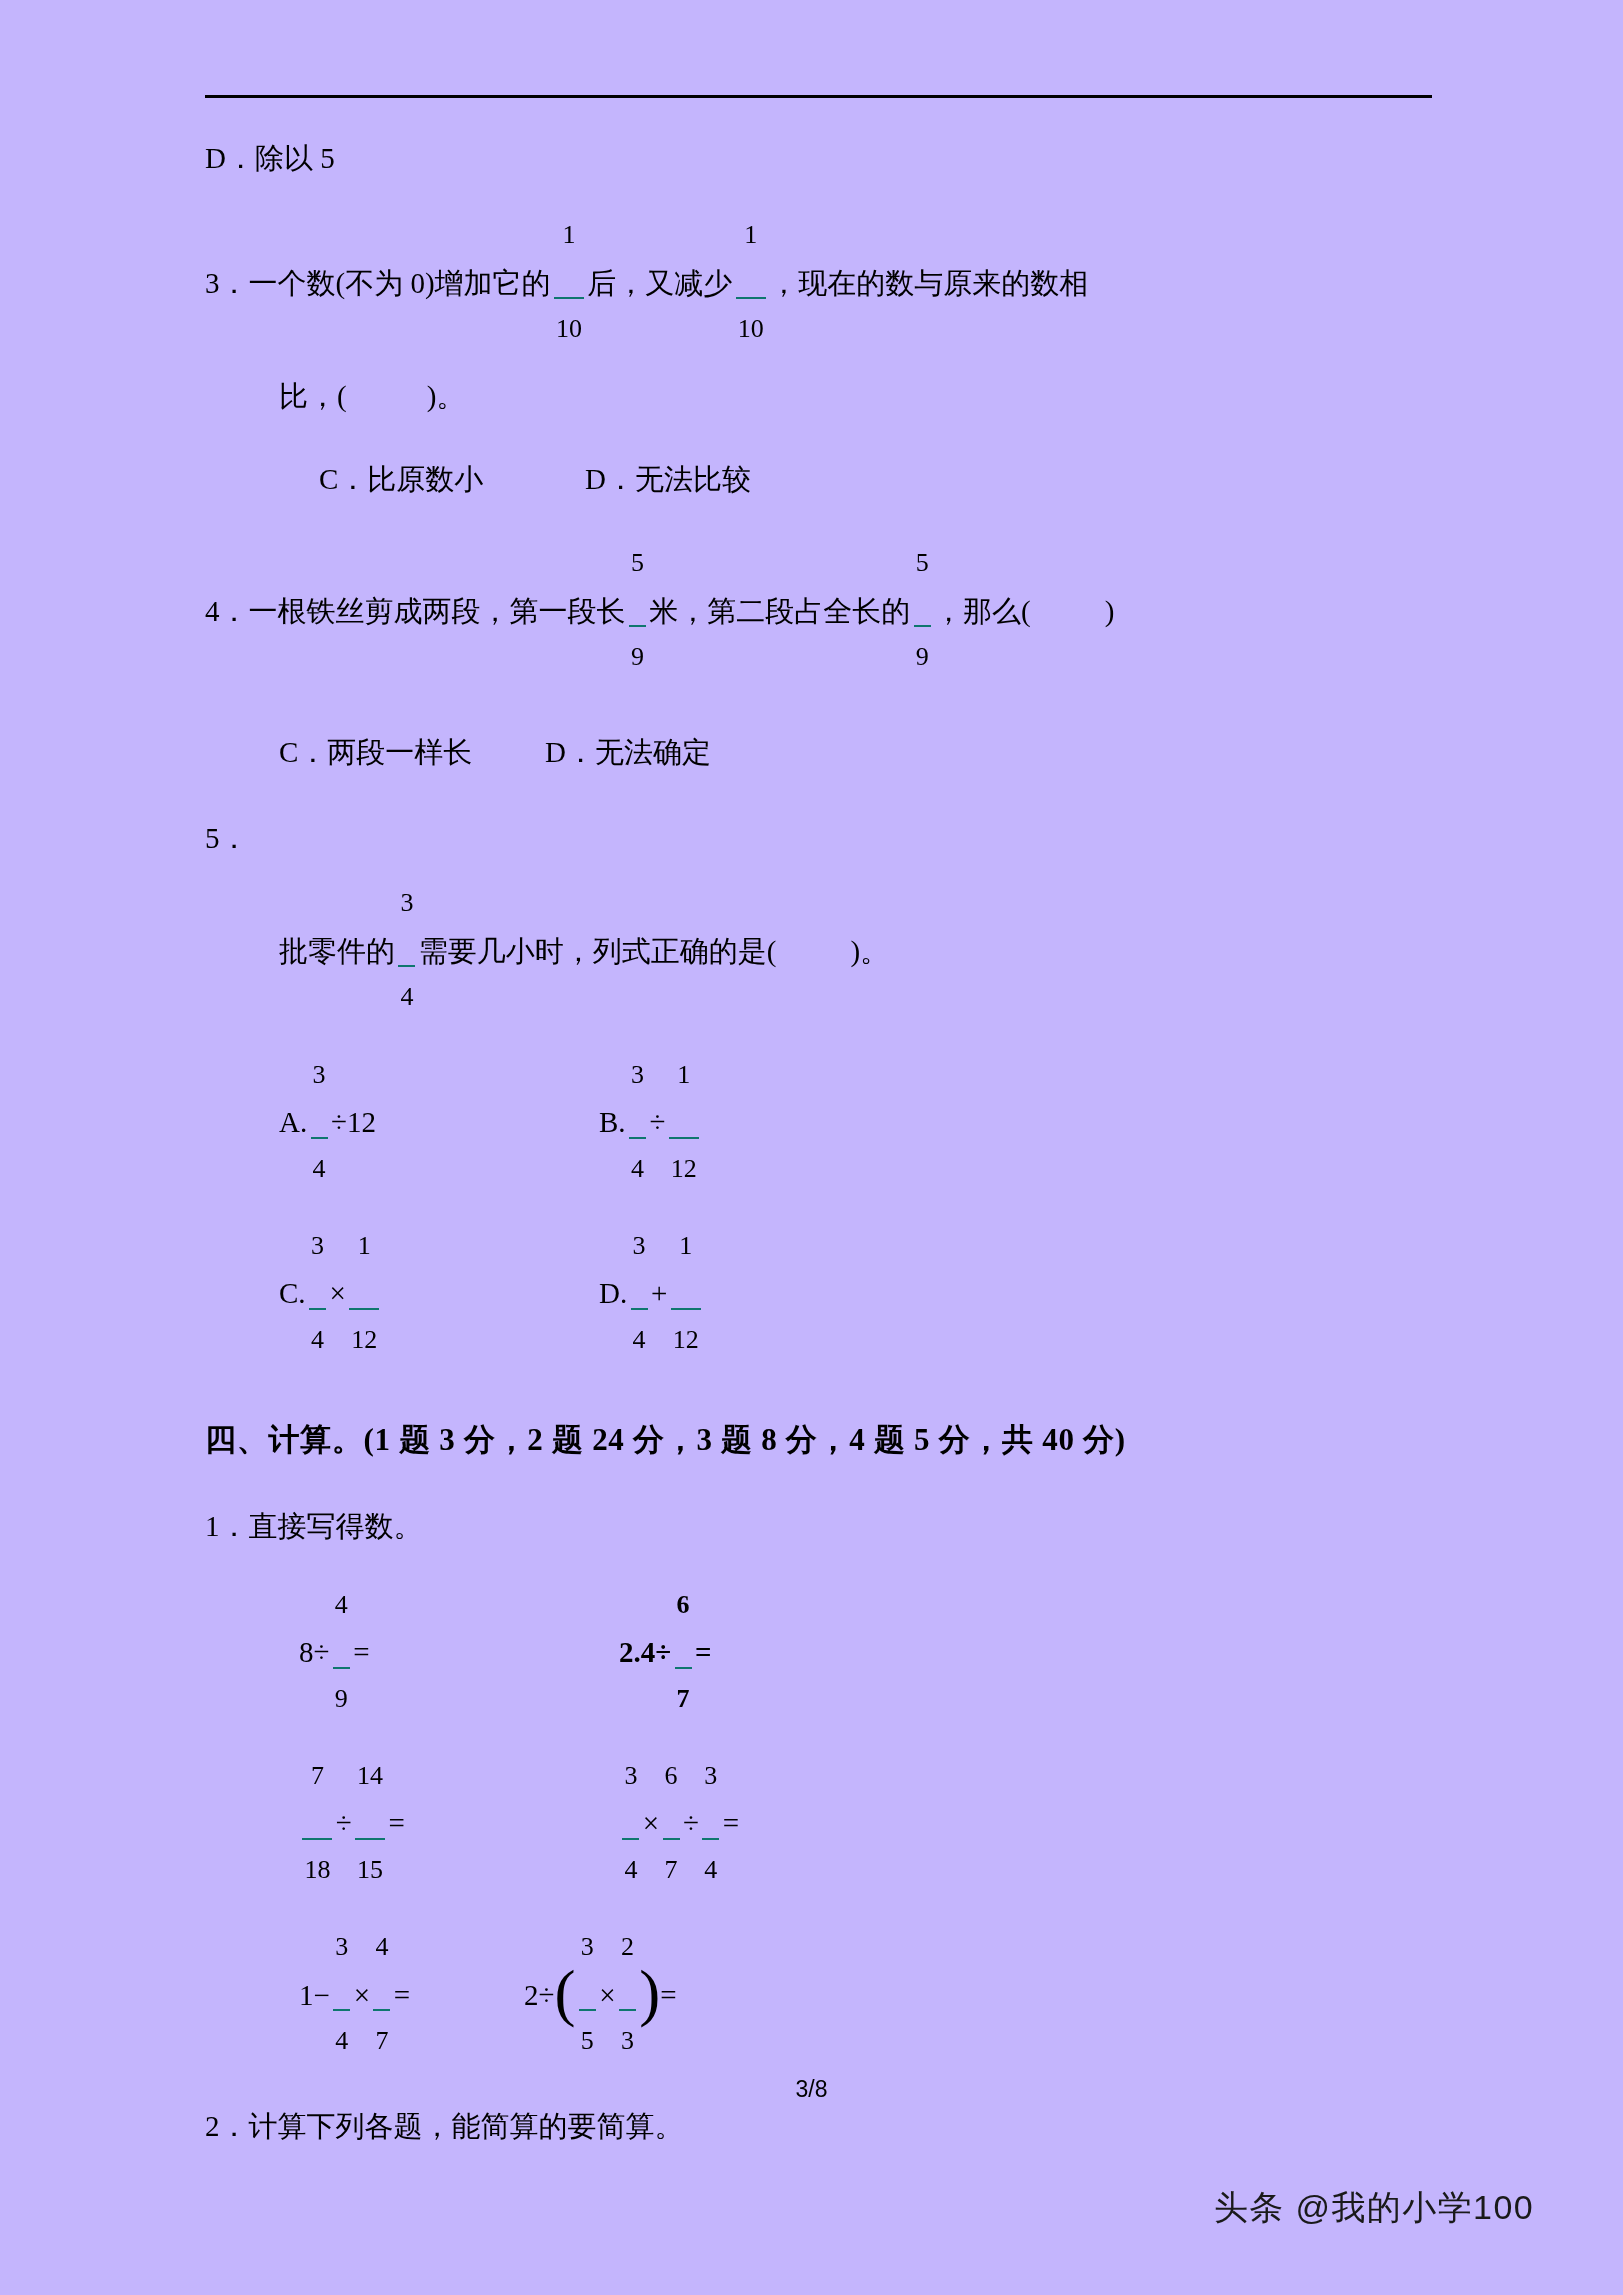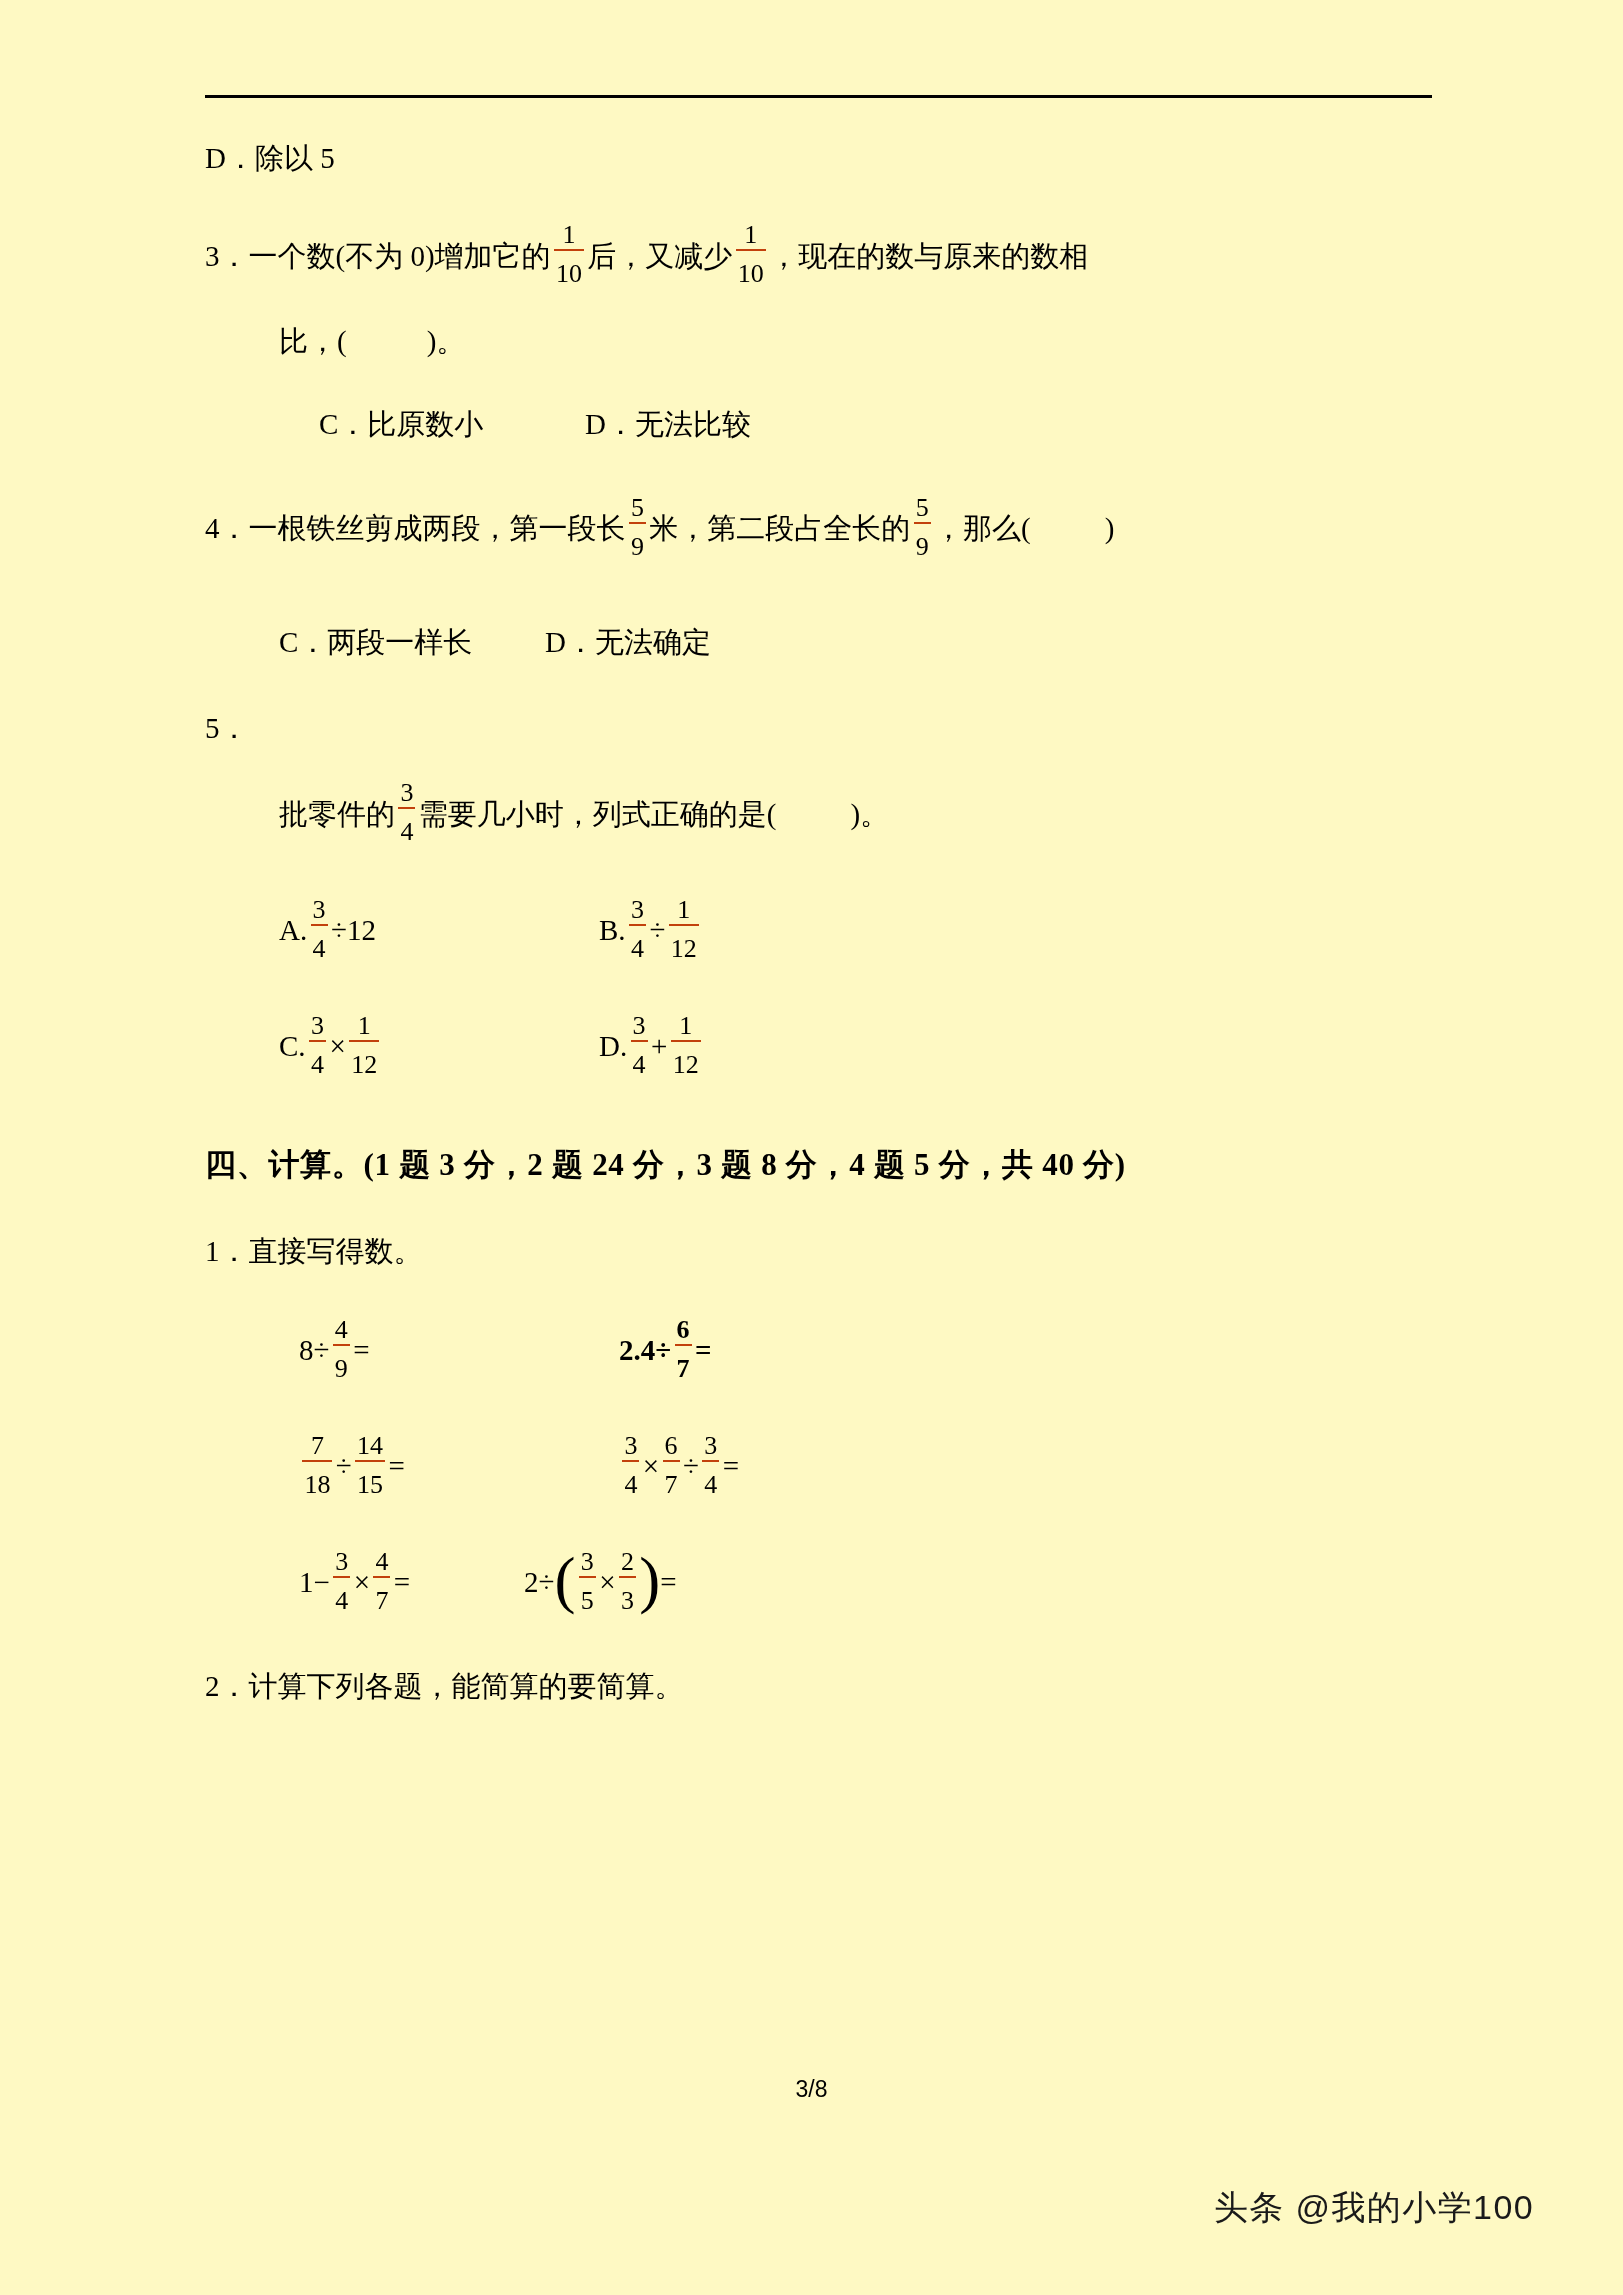--- a/index.html
+++ b/index.html
@@ -8,21 +8,21 @@
     background: #ffffff;
   }
   body {
     font-family: "Liberation Serif", "DejaVu Serif", serif;
     color: #000000;
   }
   .page {
     position: relative;
     width: 1623px;
     height: 2295px;
-    background: #fef9c3;
+    background: #c4b5fd;
     overflow: hidden;
   }
   .content {
     position: absolute;
     left: 205px;
     top: 95px;
     width: 1227px;
   }
   .top-rule {
     width: 1227px;
@@ -61,22 +61,23 @@
     margin: 0 3.4px;
     font-size: 26px;
     line-height: 1.05;
     position: relative;
     top: -1.4px;
   }
   .frac .num {
     padding: 0 2px 0.7px 2px;
   }
   .frac .den {
-    padding: 9px 2px 0 2px;
-    border-top: 2px solid #c2410c;
+    padding: 16px 2px 0 2px;
+    border-top: 2px solid #0f766e;
+    margin-top: 48px;
   }
   .opt-row {
     display: flex;
     font-size: 29px;
     align-items: center;
     white-space: nowrap;
     padding-left: 74px;
   }
   .opt-row .opt {
     display: flex;

